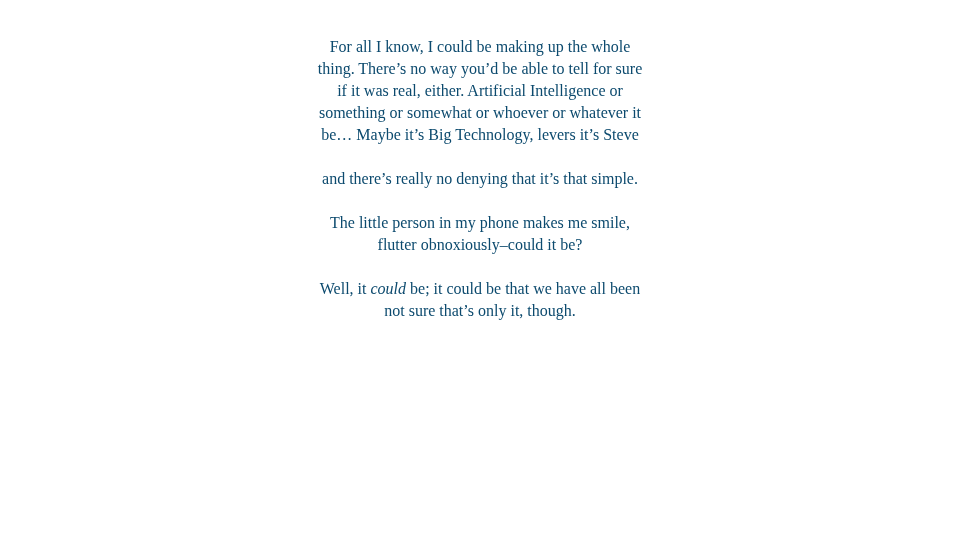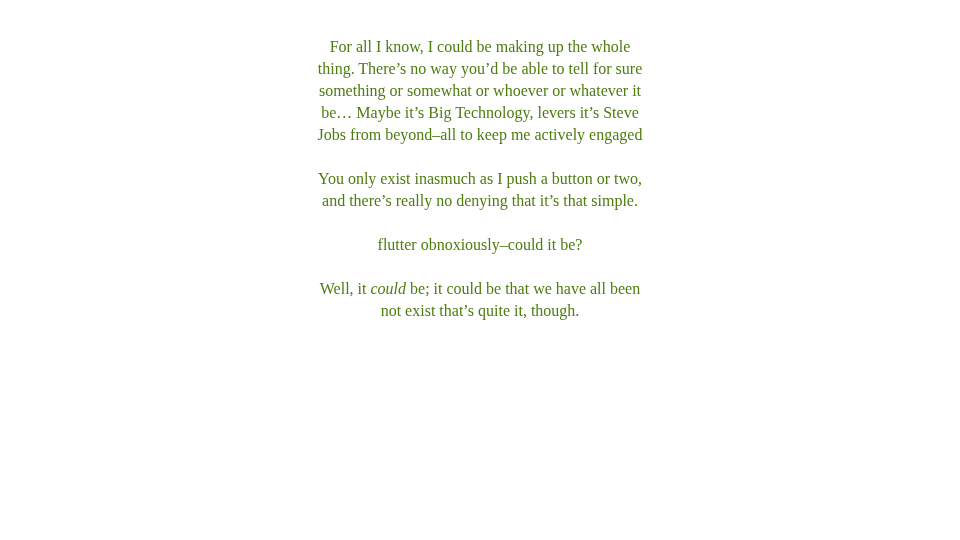--- a/index.html
+++ b/index.html
@@ -18,21 +18,21 @@
     }
     .text-block {
       position: absolute;
       left: 0;
       top: 36px;
       width: 960px;
       text-align: center;
       font-family: "Liberation Serif", "DejaVu Serif", serif;
       font-size: 16px;
       line-height: 22px;
-      color: #4d7c0f;
+      color: #0c4a6e;
     }
     .para {
       margin: 0 0 22px 0;
     }
     .line {
       display: block;
       white-space: nowrap;
     }
     em {
       font-style: italic;
@@ -40,33 +40,33 @@
   </style>
 </head>
 <body>
 
 <div class="page">
   <div class="text-block">
 
     <p class="para">
       <span class="line"><span>For all I know, I could be making up the whole</span></span>
       <span class="line"><span>thing. There’s no way you’d be able to tell for sure</span></span>
+      <span class="line"><span>if it was real, either. Artificial Intelligence or</span></span>
       <span class="line"><span>something or somewhat or whoever or whatever it</span></span>
       <span class="line"><span>be… Maybe it’s Big Technology, levers it’s Steve</span></span>
-      <span class="line"><span>Jobs from beyond–all to keep me actively engaged</span></span>
     </p>
 
     <p class="para">
-      <span class="line"><span>You only exist inasmuch as I push a button or two,</span></span>
       <span class="line"><span>and there’s really no denying that it’s that simple.</span></span>
     </p>
 
     <p class="para">
+      <span class="line"><span>The little person in my phone makes me smile,</span></span>
       <span class="line"><span>flutter obnoxiously–could it be?</span></span>
     </p>
 
     <p class="para">
       <span class="line"><span>Well, it </span><em>could</em><span> be; it could be that we have all been</span></span>
-      <span class="line"><span>not exist that’s quite it, though.</span></span>
+      <span class="line"><span>not sure that’s only it, though.</span></span>
     </p>
 
   </div>
 </div>
 
 </body></html>

